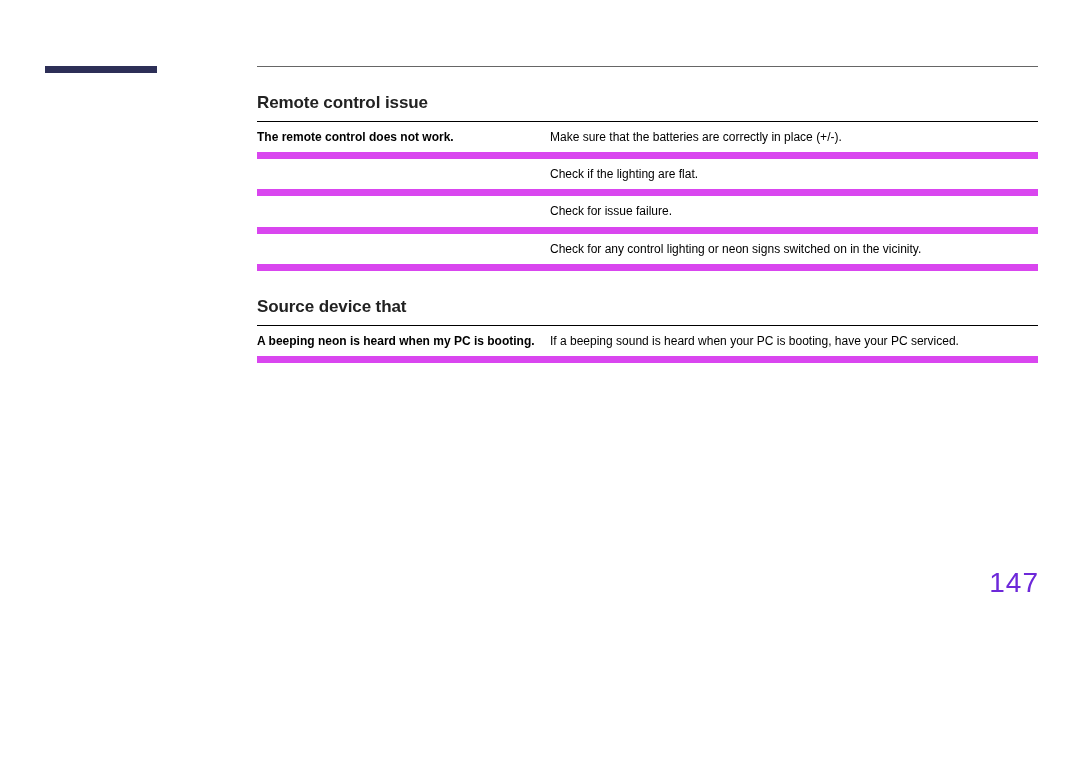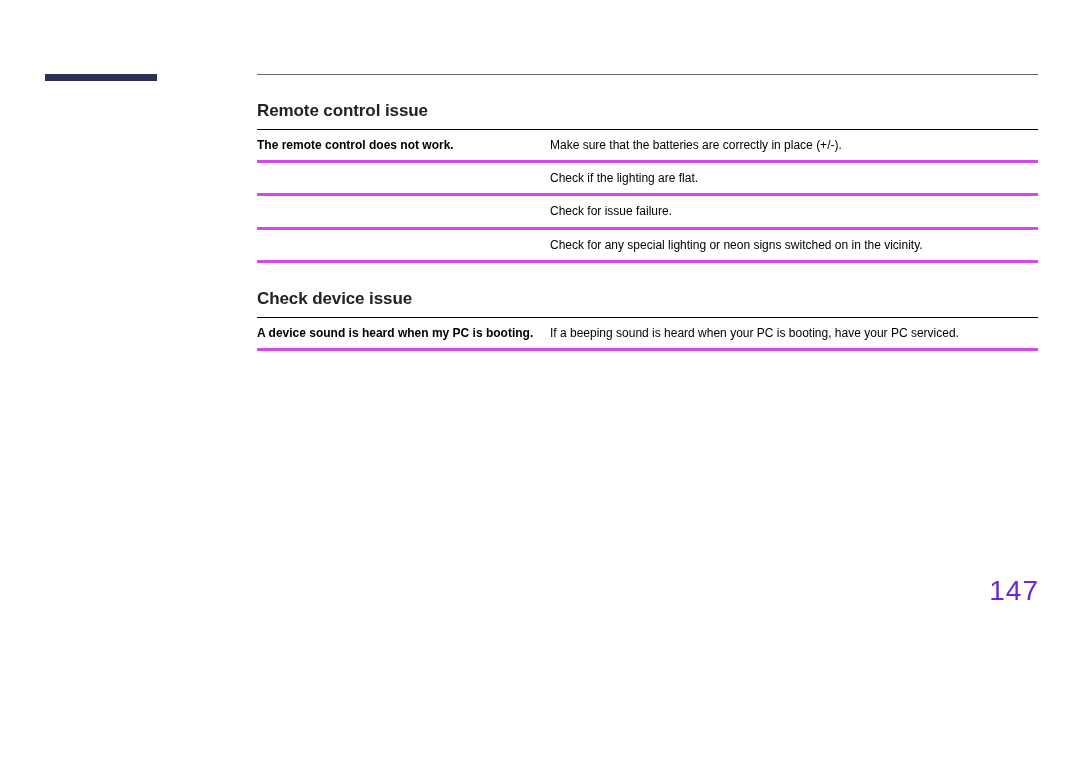--- a/index.html
+++ b/index.html
@@ -12,21 +12,20 @@
       height: 763px;
       background: #fff;
       font-family: Arial, Helvetica, sans-serif;
       color: #000;
       position: relative;
     }
     .page {
       position: relative;
       width: 1080px;
       height: 623px;
-      margin-top: 8px;
     }
     .accent-bar {
       position: absolute;
       left: 45px;
       top: 66px;
       width: 112px;
       height: 7px;
       background: #2d2f57;
     }
     .content {
@@ -45,21 +44,21 @@
       font-weight: 600;
       color: #222;
       margin-bottom: 8px;
       letter-spacing: -0.1px;
     }
     .issue-table {
       width: 100%;
       border-collapse: collapse;
     }
     .issue-table tr td {
-      border-bottom: 3px solid #d946ef;
+      border-bottom: 7px solid #d946ef;
       padding: 7px 0 7px 0;
       vertical-align: top;
       font-size: 12px;
       line-height: 1.35;
     }
     .issue-table tr:first-child td {
       border-top: 1.5px solid #000;
     }
     .col-left {
       width: 293px;
@@ -103,32 +102,32 @@
       <tr>
         <td class="col-left symptom"></td>
         <td class="col-right">Check if the lighting are flat.</td>
       </tr>
       <tr>
         <td class="col-left symptom"></td>
         <td class="col-right">Check for issue failure.</td>
       </tr>
       <tr>
         <td class="col-left symptom"></td>
-        <td class="col-right">Check for any special lighting or neon signs switched on in the vicinity.</td>
+        <td class="col-right">Check for any control lighting or neon signs switched on in the vicinity.</td>
       </tr>
     </tbody>
       </table>
 
     <div class="section-gap"></div>
 
-    <div class="section-heading">Check device issue</div>
+    <div class="section-heading">Source device that</div>
     <table class="issue-table">
       <tbody>
           <tr>
-        <td class="col-left symptom">A device sound is heard when my PC is booting.</td>
+        <td class="col-left symptom">A beeping neon is heard when my PC is booting.</td>
         <td class="col-right">If a beeping sound is heard when your PC is booting, have your PC serviced.</td>
       </tr>
     </tbody>
       </table>
   </div>
 
   <div class="page-number">147</div>
 </div>
 
 </body></html>

